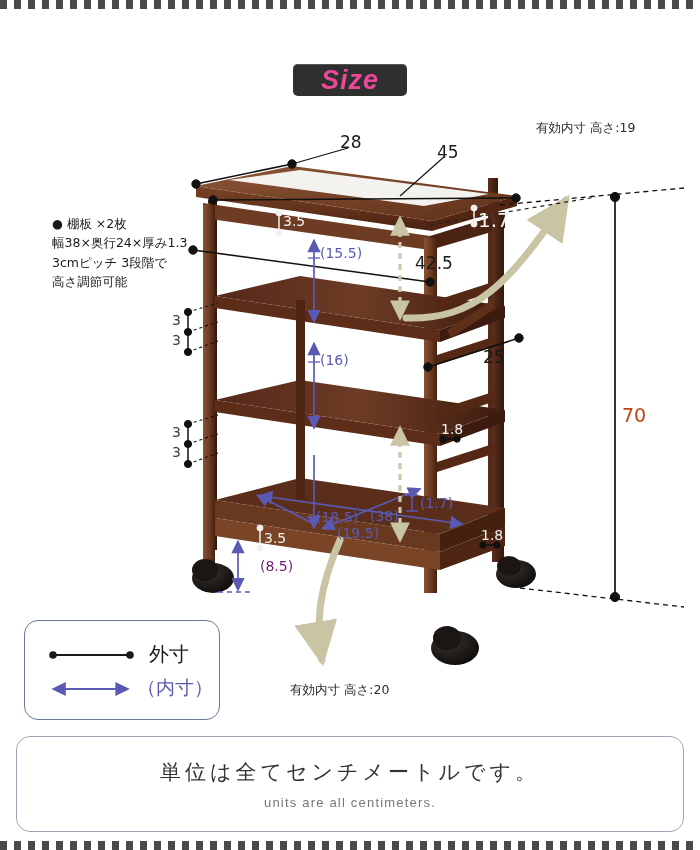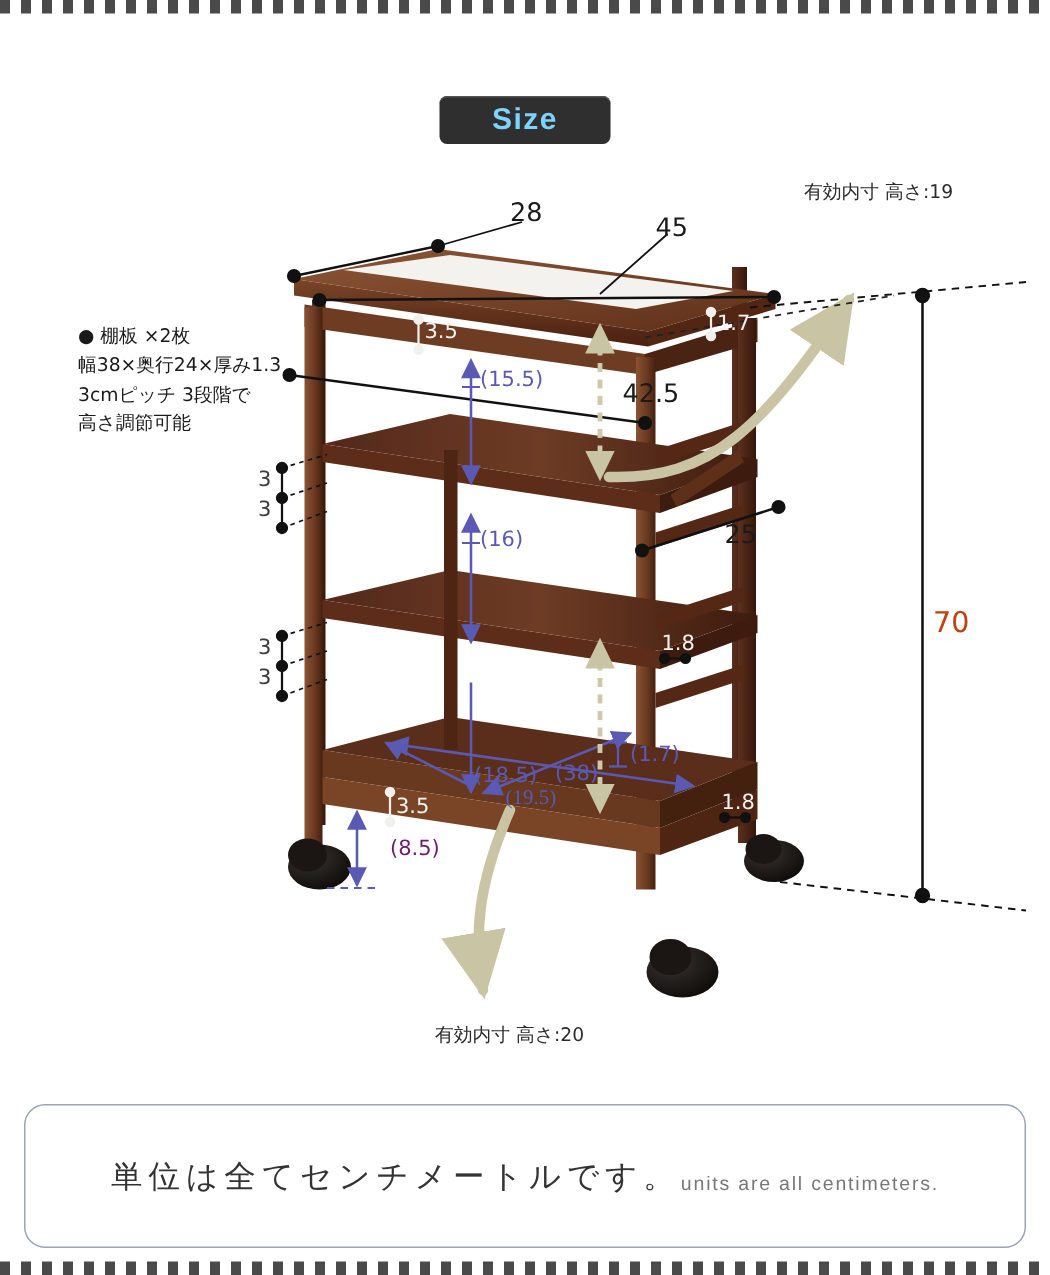--- a/index.html
+++ b/index.html
@@ -26,43 +26,44 @@
     background: repeating-linear-gradient(to right,
       #4a4a4a 0px, #4a4a4a 7px, #ffffff 7px, #ffffff 14px);
   }
   
   #size-badge {
     position: absolute; left: 293px; top: 64px;
     width: 114px; height: 32px;
     background: #2f2f2f;
     border-radius: 5px;
     display: flex; align-items: center; justify-content: center;
-    color: #7dd3fc;
-    font-size: 20px; font-weight: bold;
+    color: #ec4899;
+    font-size: 27px; font-weight: bold;
     letter-spacing: 1px;
     box-shadow: inset 0 1px 0 #555;
+    font-style: italic;
   }
   
   #diagram { position: absolute; left: 0; top: 0; }
   
   #legend {
     position: absolute; left: 24px; top: 620px;
     width: 196px; height: 100px;
     border: 1.6px solid #6b7a99;
     border-radius: 14px;
     background: #ffffff;
   }
   
   #caption {
     position: absolute; left: 16px; top: 736px;
     width: 668px; height: 96px;
     border: 1.4px solid #9aa4b5;
     border-radius: 14px;
     background: #ffffff;
-    display: flex; flex-direction: row;
+    display: flex; flex-direction: column;
     align-items: center; justify-content: center;
   }
   #caption-jp {
     font-family: "DejaVu Sans", sans-serif;
     font-size: 21px; color: #333; letter-spacing: 4px;
   }
   #caption-en {
     font-family: "Liberation Sans", sans-serif;
     font-size: 13px; color: #777; letter-spacing: 1.2px;
     margin-top: 9px;
@@ -285,51 +286,61 @@
     </g>
 
     <g stroke="#222" stroke-width="1.2" stroke-dasharray="4,4">
       <line x1="430" y1="225" x2="596" y2="197"></line>
     </g>
   </svg>
 
   <div class="ann" style="left:340px; top:132px; font-size:17px; color:#1a1a1a;">28</div>
   <div class="ann" style="left:437px; top:142px; font-size:17px; color:#1a1a1a;">45</div>
   <div class="ann" style="left:283px; top:213px; font-size:14px; color:#f4f2ee;">3.5</div>
-  <div class="ann" style="left:478px; top:208px; font-size:14px; color:#f4f2ee;">1.7</div>
+  <div class="ann" style="left:478px; top:208px; font-size:20px; color:#f4f2ee;">1.7</div>
   <div class="ann" style="left:415px; top:253px; font-size:17px; color:#1a1a1a;">42.5</div>
   <div class="ann" style="left:483px; top:347px; font-size:17px; color:#1a1a1a;">25</div>
   <div class="ann" style="left:622px; top:404px; font-size:19px; color:#c2410c;">70</div>
 
   <div class="ann" style="left:172px; top:312px; font-size:14px;">3</div>
   <div class="ann" style="left:172px; top:332px; font-size:14px;">3</div>
   <div class="ann" style="left:172px; top:424px; font-size:14px;">3</div>
   <div class="ann" style="left:172px; top:444px; font-size:14px;">3</div>
 
   <div class="ann" style="left:441px; top:421px; font-size:14px; color:#f4f2ee;">1.8</div>
   <div class="ann" style="left:481px; top:527px; font-size:14px; color:#f4f2ee;">1.8</div>
   <div class="ann" style="left:264px; top:530px; font-size:14px; color:#f4f2ee;">3.5</div>
 
   <div class="ann" style="left:320px; top:245px; font-size:14px; color:#5a5ab4;">(15.5)</div>
   <div class="ann" style="left:320px; top:352px; font-size:14px; color:#5a5ab4;">(16)</div>
   <div class="ann" style="left:316px; top:509px; font-size:14px; color:#5a5ab4;">(18.5)</div>
   <div class="ann" style="left:370px; top:508px; font-size:14px; color:#5a5ab4;">(38)</div>
-  <div class="ann" style="left:337px; top:525px; font-size:14px; color:#5a5ab4;font-family:Liberation Serif, serif;">(19.5)</div>
+  <div class="ann" style="left:337px; top:525px; font-size:14px; color:#5a5ab4;">(19.5)</div>
   <div class="ann" style="left:420px; top:495px; font-size:14px; color:#5a5ab4;">(1.7)</div>
   <div class="ann" style="left:260px; top:558px; font-size:14px; color:#701a75;">(8.5)</div>
 
   <div class="ann" style="left:536px; top:120px; font-size:12.5px; color:#2b2b2b;text-align:right;">有効内寸 高さ:19</div>
   <div class="ann" style="left:290px; top:682px; font-size:12.5px; color:#2b2b2b;">有効内寸 高さ:20</div>
 
   <div id="note">
     <div>● 棚板 ×2枚</div>
     <div>幅38×奥行24×厚み1.3</div>
     <div>3cmピッチ 3段階で</div>
     <div>高さ調節可能</div>
   </div>
 
+  <div id="legend">
+    <svg width="196" height="100" style="position:absolute;left:0;top:0;">
+      <line x1="28" y1="34" x2="105" y2="34" stroke="#1a1a1a" stroke-width="2"></line>
+      <circle cx="28" cy="34" r="3.8" fill="#1a1a1a"></circle>
+      <circle cx="105" cy="34" r="3.8" fill="#1a1a1a"></circle>
+      <line x1="30" y1="68" x2="103" y2="68" stroke="#5a5ab4" stroke-width="1.8" marker-start="url(#mBlueS)" marker-end="url(#mBlue)"></line>
+    </svg>
+    <div style="position:absolute; left:124px; top:20px; font-family:'DejaVu Sans',sans-serif; font-size:20px; color:#1a1a1a;">外寸</div>
+    <div style="position:absolute; left:112px; top:54px; font-family:'DejaVu Sans',sans-serif; font-size:19px; color:#5a5ab4;">（内寸）</div>
+  </div>
 
   <div id="caption">
     <div id="caption-jp">単位は全てセンチメートルです。</div>
     <div id="caption-en">units are all centimeters.</div>
   </div>
 
 </div>
 
 </body></html>

